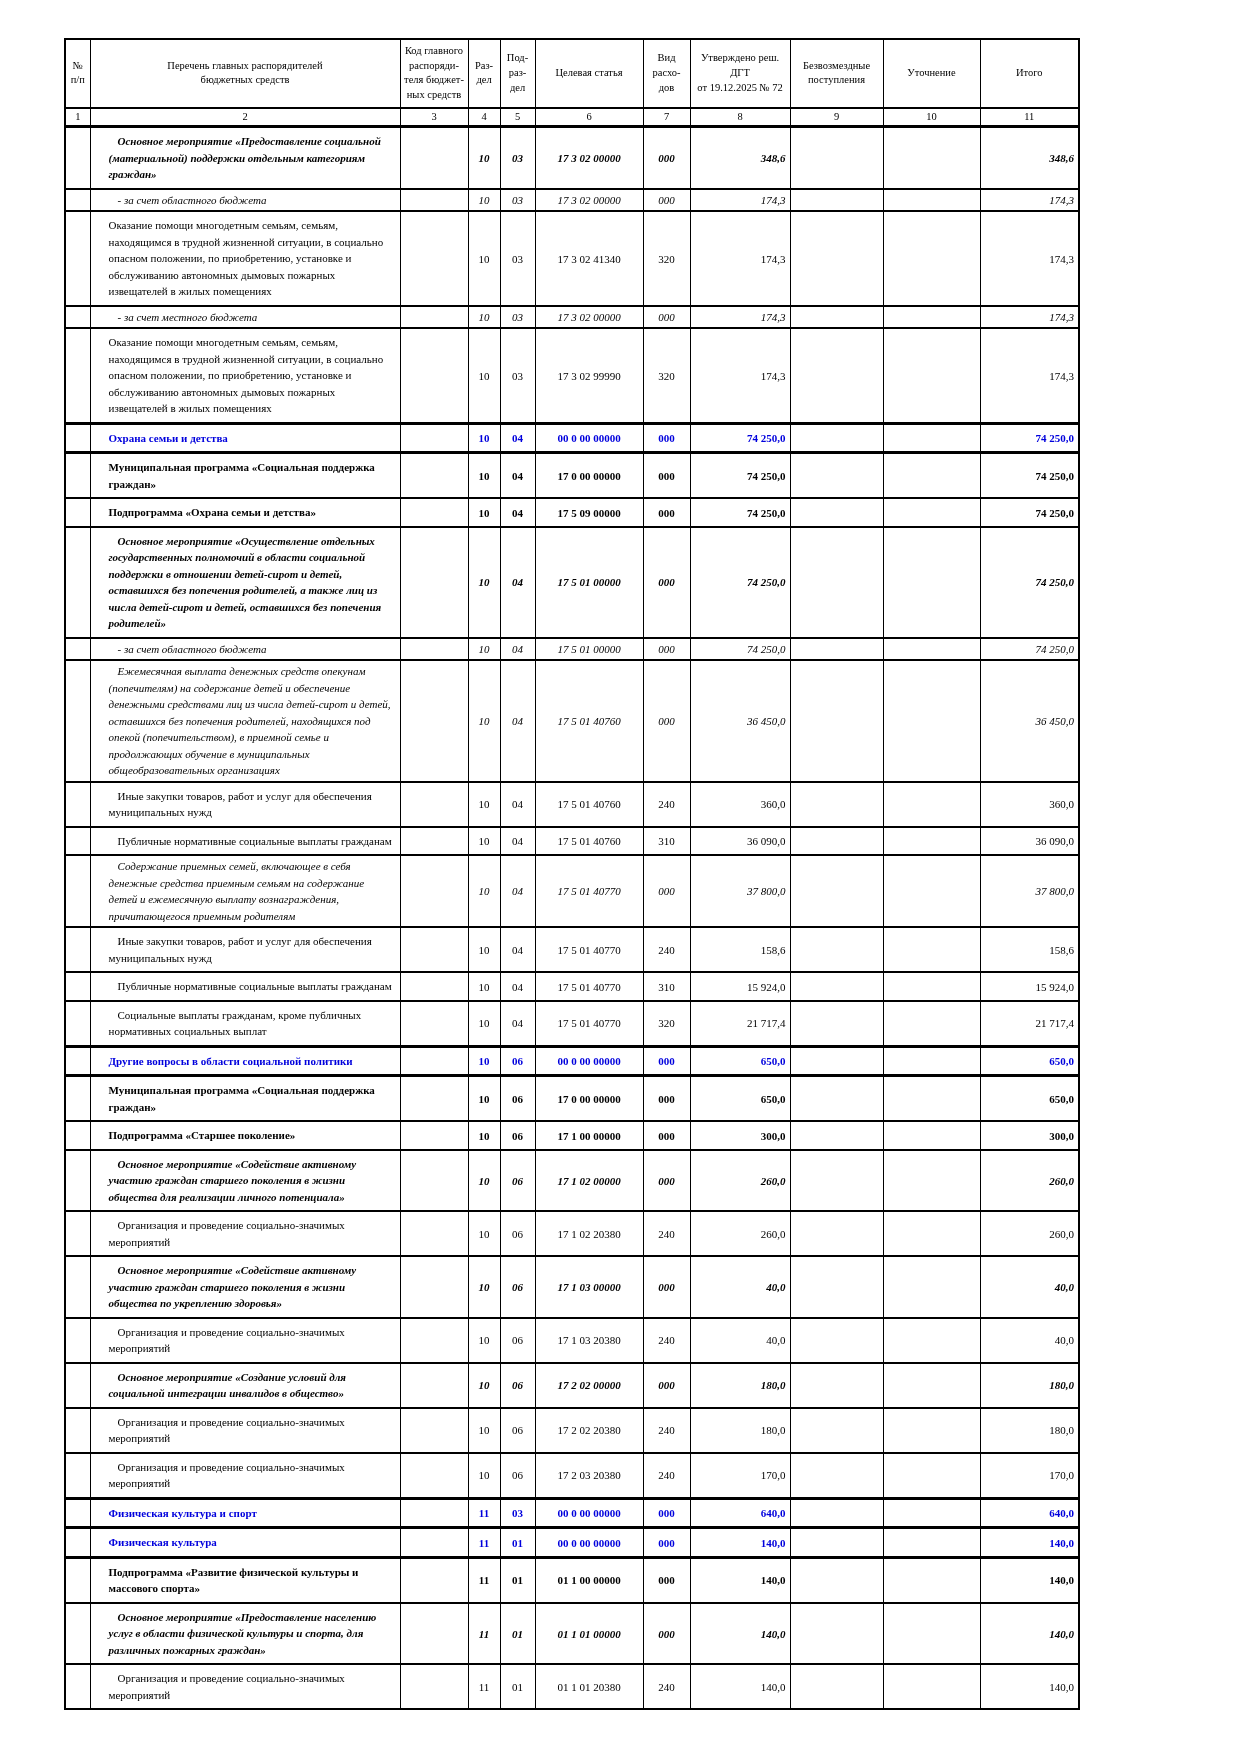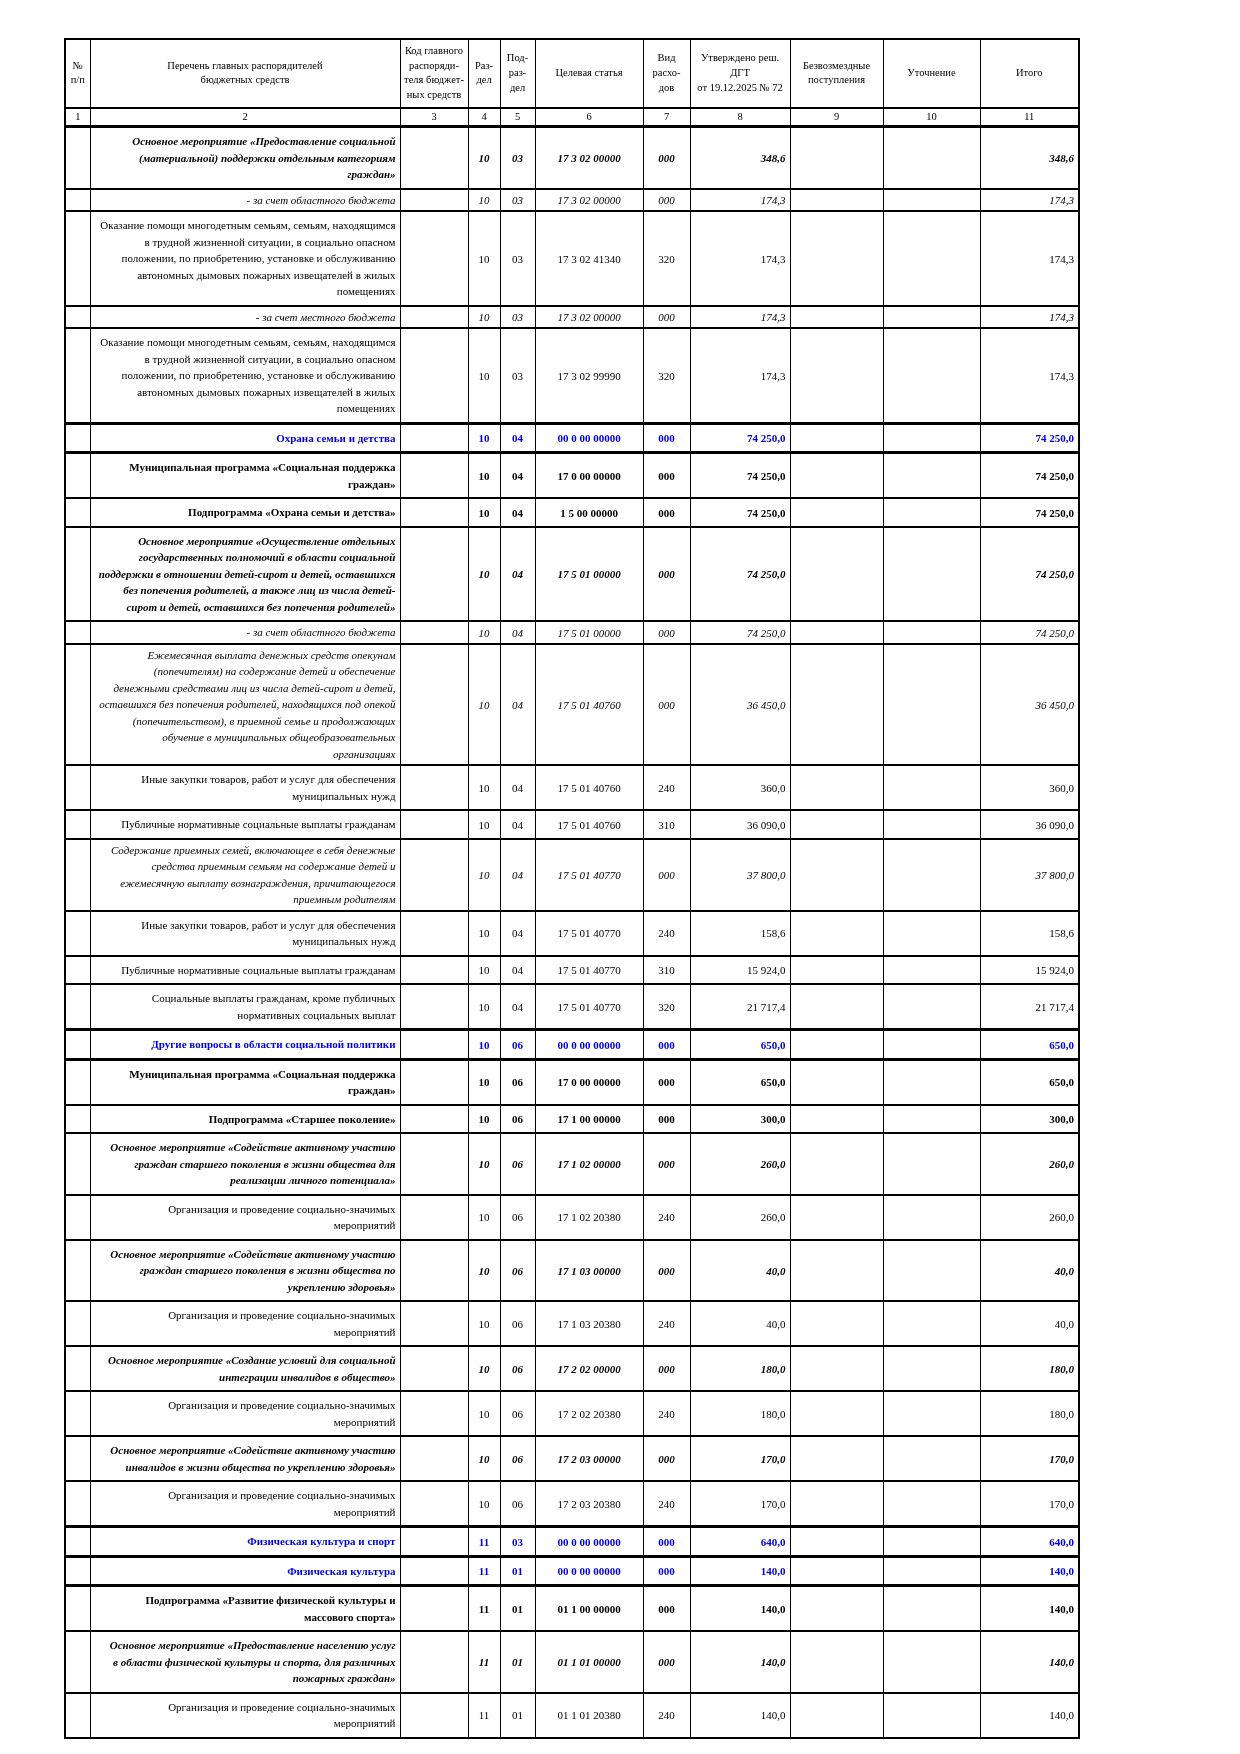--- a/index.html
+++ b/index.html
@@ -18,21 +18,21 @@
     border-bottom:2px solid #000;
     overflow:hidden; color:#000;
   }
   thead th {
     font-weight:normal; font-size:10.5px; line-height:1.4;
     text-align:center; vertical-align:middle;
     white-space:pre-line; padding:4px 2px;
   }
   thead tr.colnums th { padding:1px 2px; font-size:10.5px; border-bottom-width:3px; }
   tbody td { font-size:11px; vertical-align:middle; padding:5px 3px; }
-  td.name { text-align:right; line-height:1.5; padding-left:7px; padding-right:4px; }
+  td.name { text-align:left; line-height:1.5; padding-left:18px; padding-right:4px; }
   td.c    { text-align:center; }
   td.amt  { text-align:right; padding-right:4px; }
   td.num  { text-align:center; }
 
   tr.st-b  td { font-weight:bold; }
   tr.st-bi td { font-weight:bold; font-style:italic; }
   tr.st-i  td { font-style:italic; padding-top:2px; padding-bottom:2px; }
   tr.st-s  td { font-weight:bold; color:var(--section-color); border-top-width:3px; border-bottom-width:3px; }
   tr.ind   td.name { text-indent:9px; }
 </style>
@@ -184,21 +184,21 @@
           <td class="amt"></td>
           <td class="amt"></td>
           <td class="amt">74 250,0</td>
         </tr>
         <tr class="st-b">
           <td class="num"></td>
           <td class="name">Подпрограмма «Охрана семьи и детства»</td>
           <td class="c"></td>
           <td class="c">10</td>
           <td class="c">04</td>
-          <td class="c">1 5 00 00000</td>
+          <td class="c">17 5 09 00000</td>
           <td class="c">000</td>
           <td class="amt">74 250,0</td>
           <td class="amt"></td>
           <td class="amt"></td>
           <td class="amt">74 250,0</td>
         </tr>
         <tr class="st-bi ind">
           <td class="num"></td>
           <td class="name">Основное мероприятие «Осуществление отдельных государственных полномочий в области социальной поддержки в отношении детей-сирот и детей, оставшихся без попечения родителей, а также лиц из числа детей-сирот и детей, оставшихся без попечения родителей»</td>
           <td class="c"></td>
@@ -424,33 +424,20 @@
           <td class="name">Организация и проведение социально-значимых мероприятий</td>
           <td class="c"></td>
           <td class="c">10</td>
           <td class="c">06</td>
           <td class="c">17 2 02 20380</td>
           <td class="c">240</td>
           <td class="amt">180,0</td>
           <td class="amt"></td>
           <td class="amt"></td>
           <td class="amt">180,0</td>
-        </tr>
-        <tr class="st-bi ind">
-          <td class="num"></td>
-          <td class="name">Основное мероприятие «Содействие активному участию инвалидов в жизни общества по укреплению здоровья»</td>
-          <td class="c"></td>
-          <td class="c">10</td>
-          <td class="c">06</td>
-          <td class="c">17 2 03 00000</td>
-          <td class="c">000</td>
-          <td class="amt">170,0</td>
-          <td class="amt"></td>
-          <td class="amt"></td>
-          <td class="amt">170,0</td>
         </tr>
         <tr class="st-n ind">
           <td class="num"></td>
           <td class="name">Организация и проведение социально-значимых мероприятий</td>
           <td class="c"></td>
           <td class="c">10</td>
           <td class="c">06</td>
           <td class="c">17 2 03 20380</td>
           <td class="c">240</td>
           <td class="amt">170,0</td>

